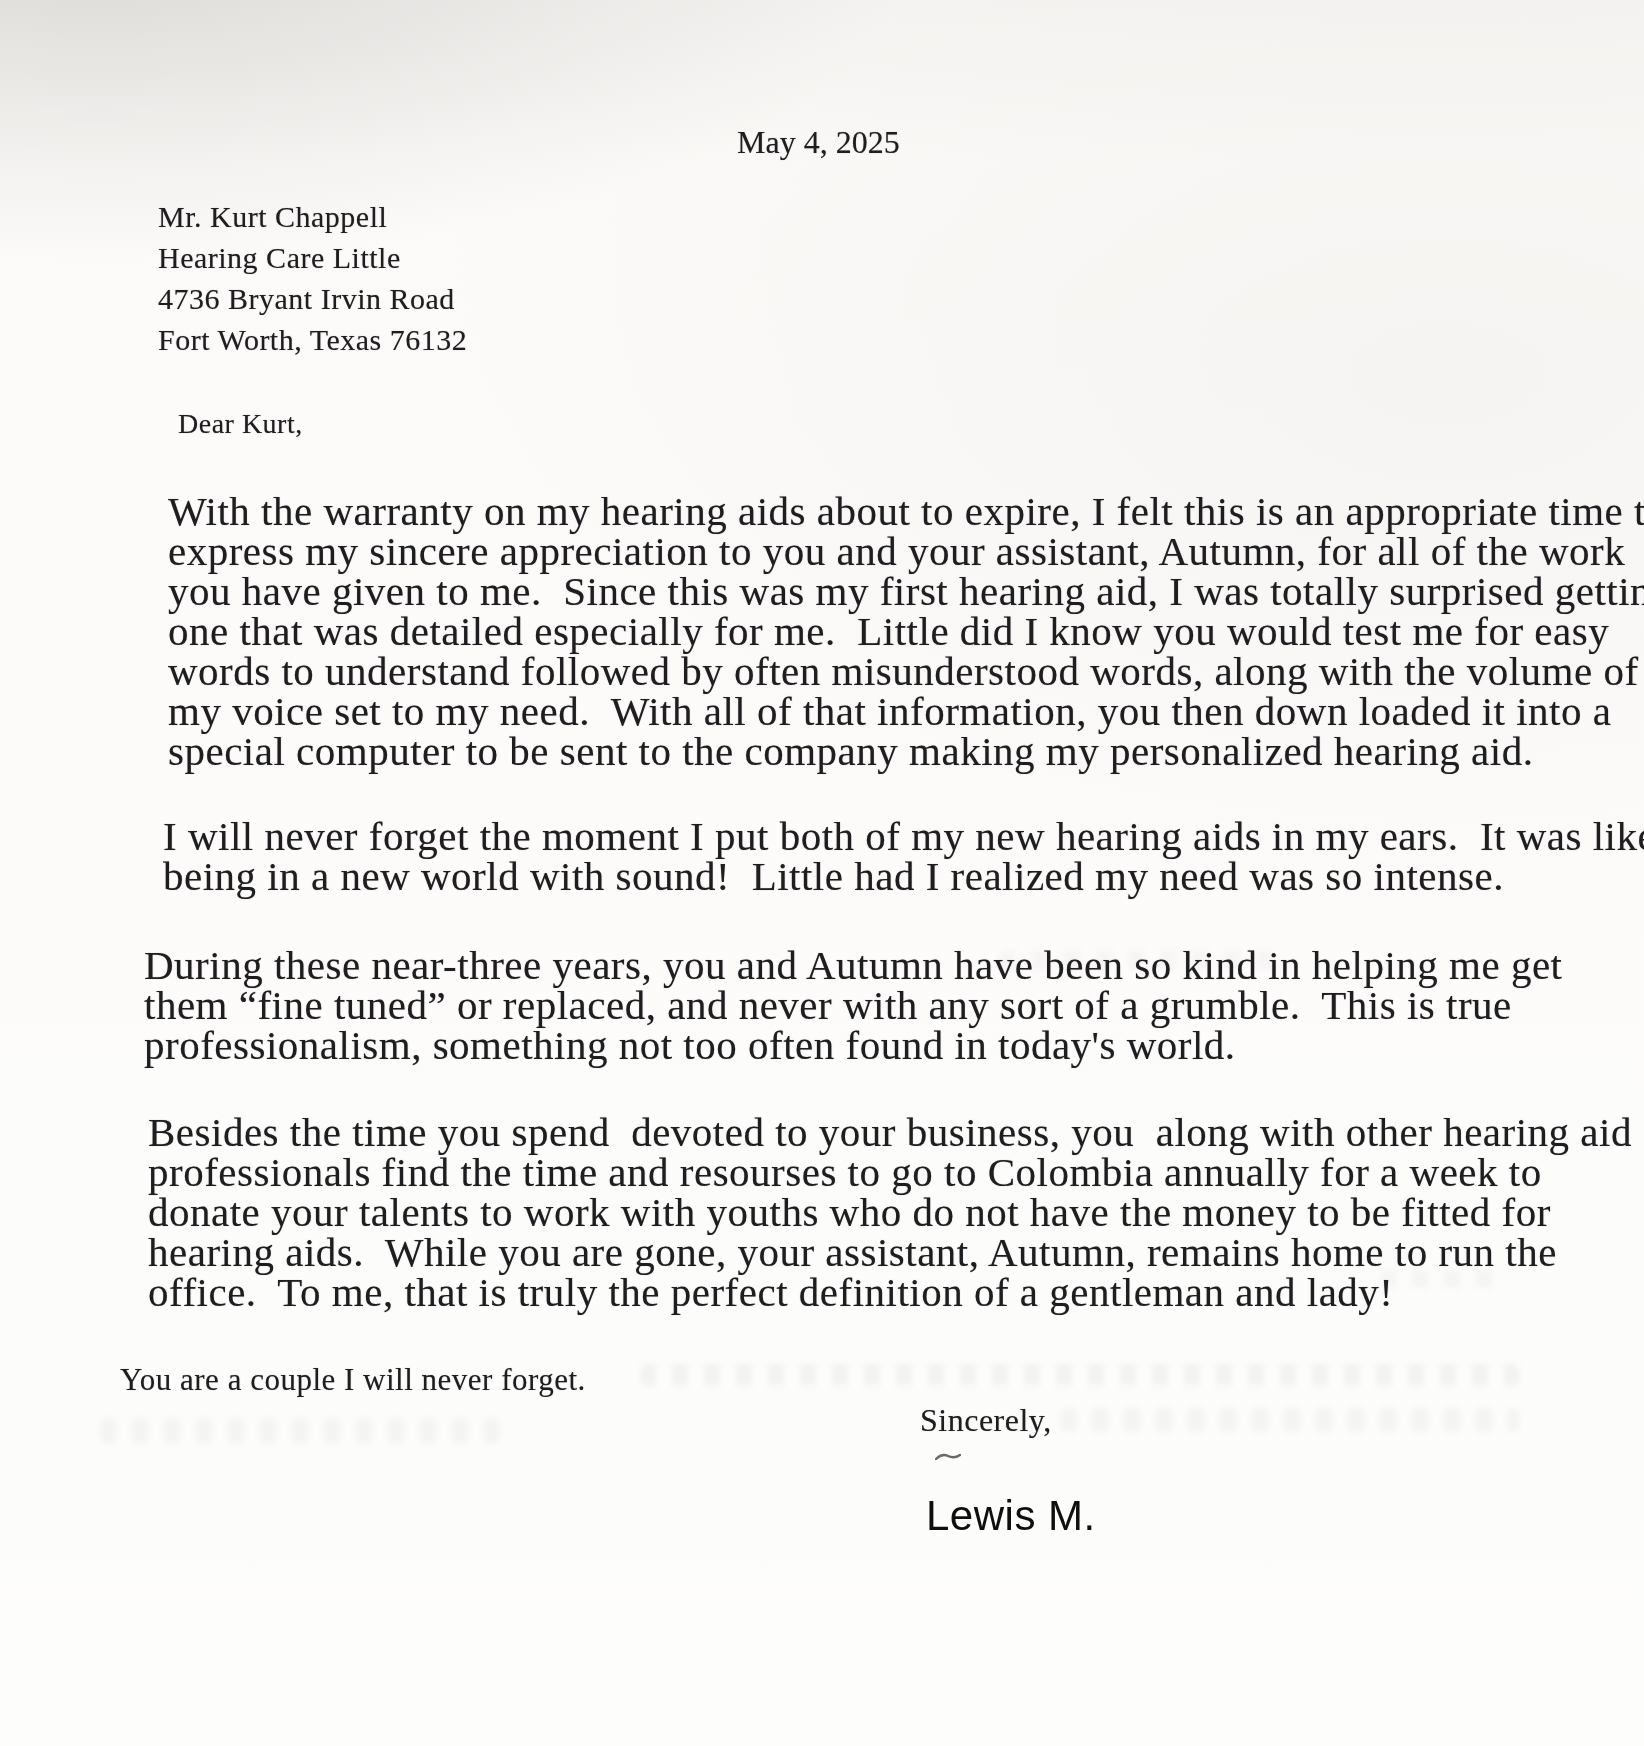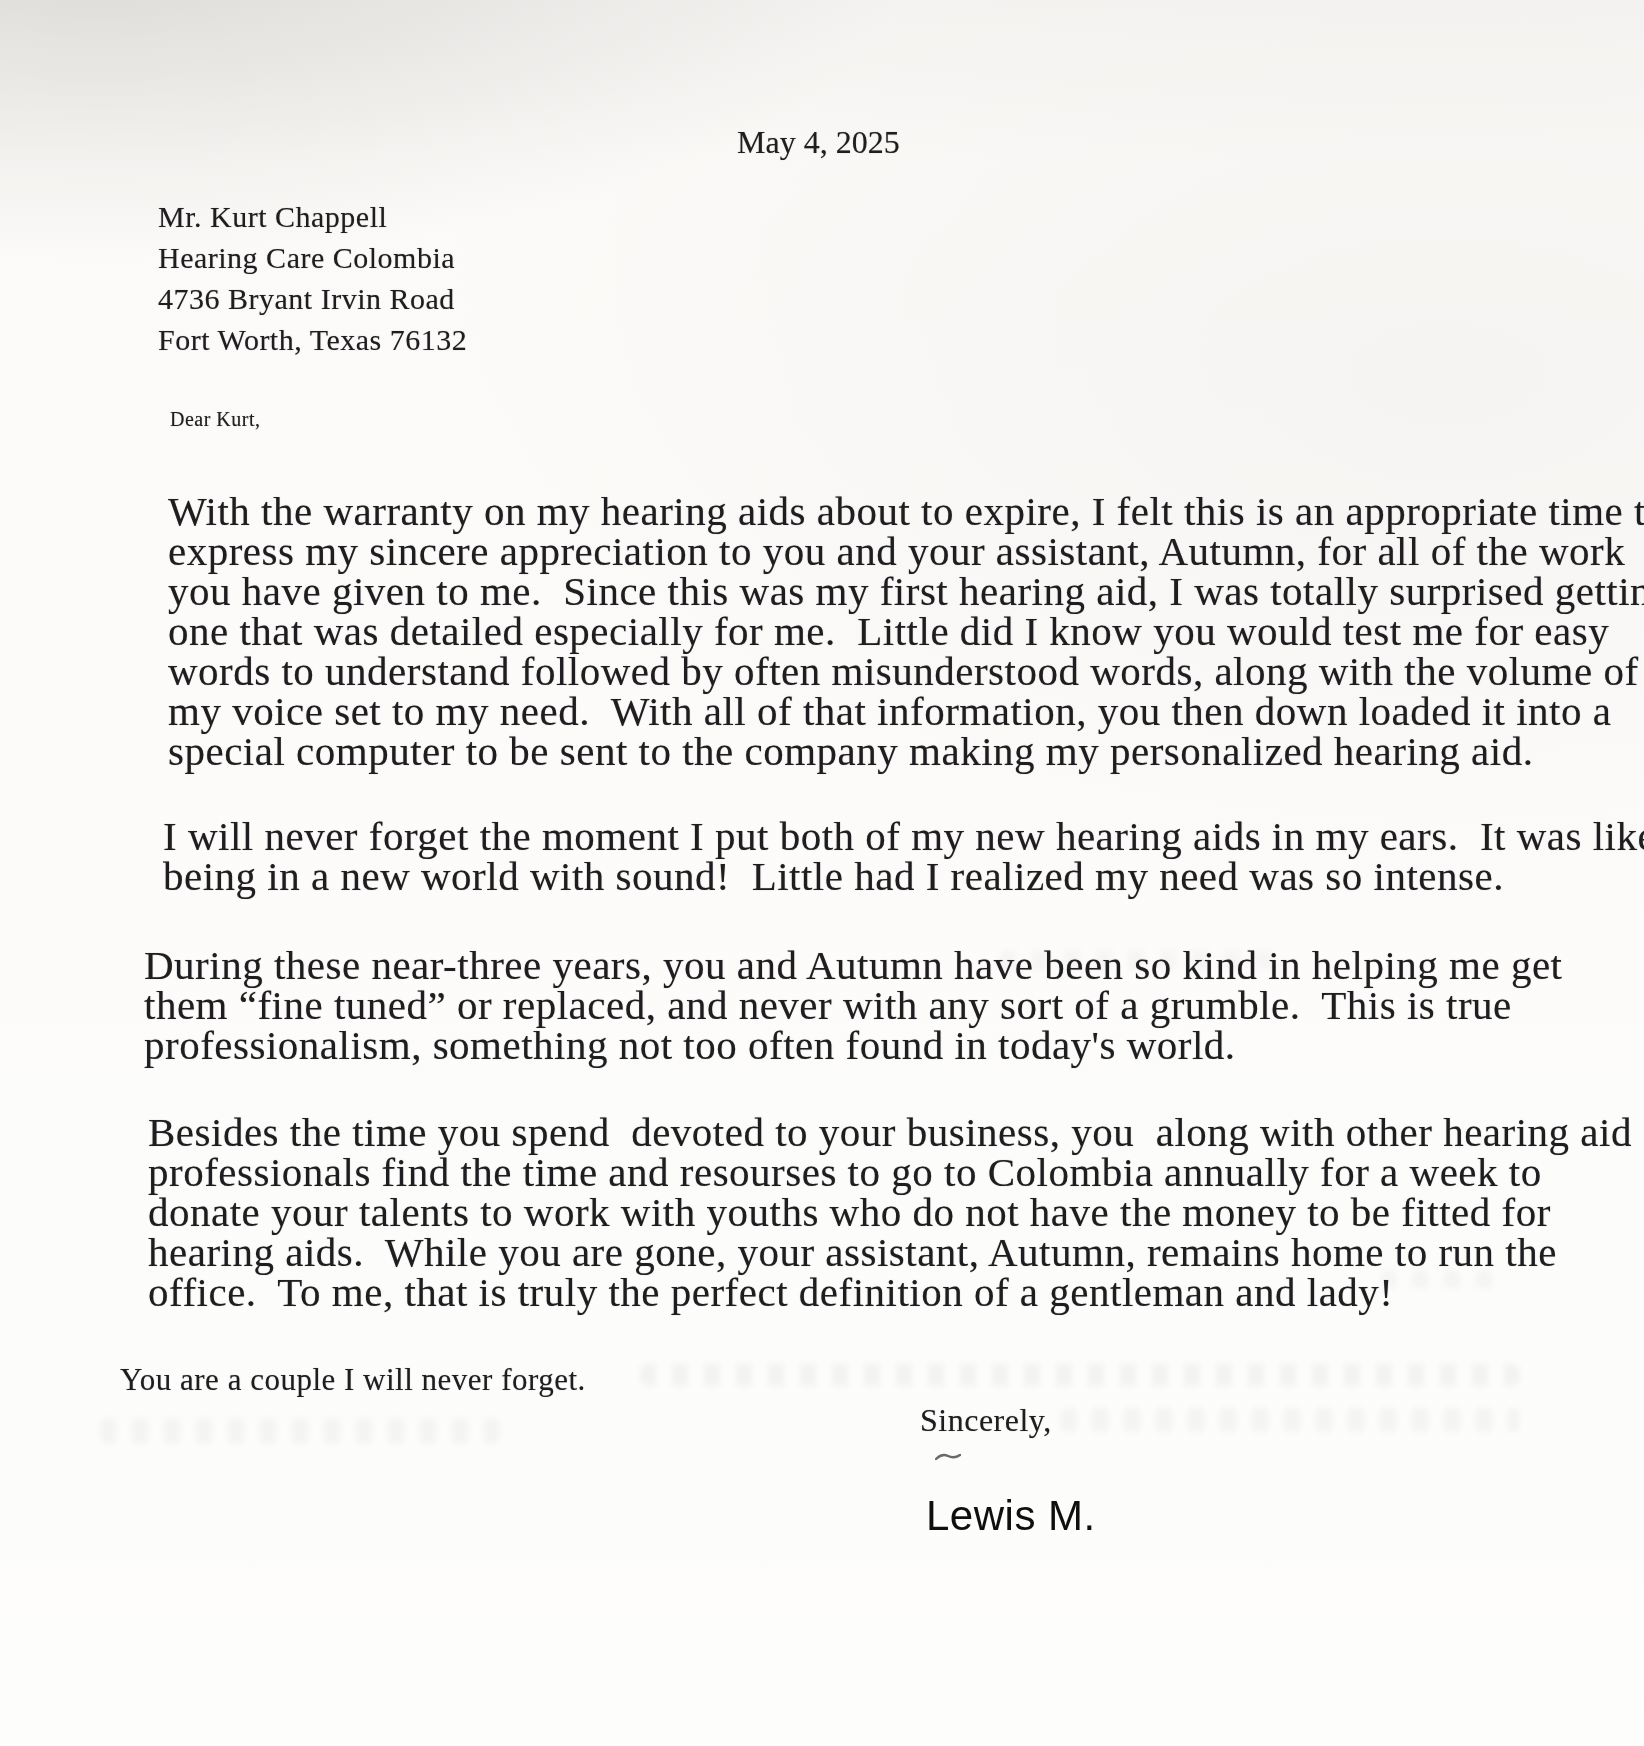--- a/index.html
+++ b/index.html
@@ -34,22 +34,22 @@
     font-size: 32px;
     margin-top: 24px;
   }
   .recipient {
     left: 158px; top: 196px;
     font-size: 30px;
     line-height: 41px;
     letter-spacing: 0.5px;
   }
   .salutation {
-    left: 170px; top: 408px;
-    font-size: 20px;
+    left: 178px; top: 408px;
+    font-size: 28px;
     letter-spacing: 0.5px;
   }
   .para {
     font-size: 41px;
     line-height: 40px;
     letter-spacing: 0.5px;
   }
   .p1 { left: 168px; top: 491px; }
   .p2 { left: 163px; top: 816px; }
   .p3 { left: 144px; top: 945px; }
@@ -95,21 +95,21 @@
   .bleed-e { left: 1380px; top: 1270px; width: 120px; height: 18px; opacity: 0.09; }
 </style>
 </head>
 <body>
 
 <div class="page">
   <div class="paper"></div>
 
   <div class="txt date">May 4, 2025</div>
 
-  <div class="txt recipient"><div>Mr. Kurt Chappell</div><div>Hearing Care Colombia</div><div>4736 Bryant Irvin Road</div><div>Fort Worth, Texas 76132</div></div>
+  <div class="txt recipient"><div>Mr. Kurt Chappell</div><div>Hearing Care Little</div><div>4736 Bryant Irvin Road</div><div>Fort Worth, Texas 76132</div></div>
 
   <div class="txt salutation">Dear Kurt,</div>
 
   <div class="txt para p1">With the warranty on my hearing aids about to expire, I felt this is an appropriate time to
 express my sincere appreciation to you and your assistant, Autumn, for all of the work
 you have given to me.  Since this was my first hearing aid, I was totally surprised getting
 one that was detailed especially for me.  Little did I know you would test me for easy
 words to understand followed by often misunderstood words, along with the volume of
 my voice set to my need.  With all of that information, you then down loaded it into a
 special computer to be sent to the company making my personalized hearing aid.</div>

